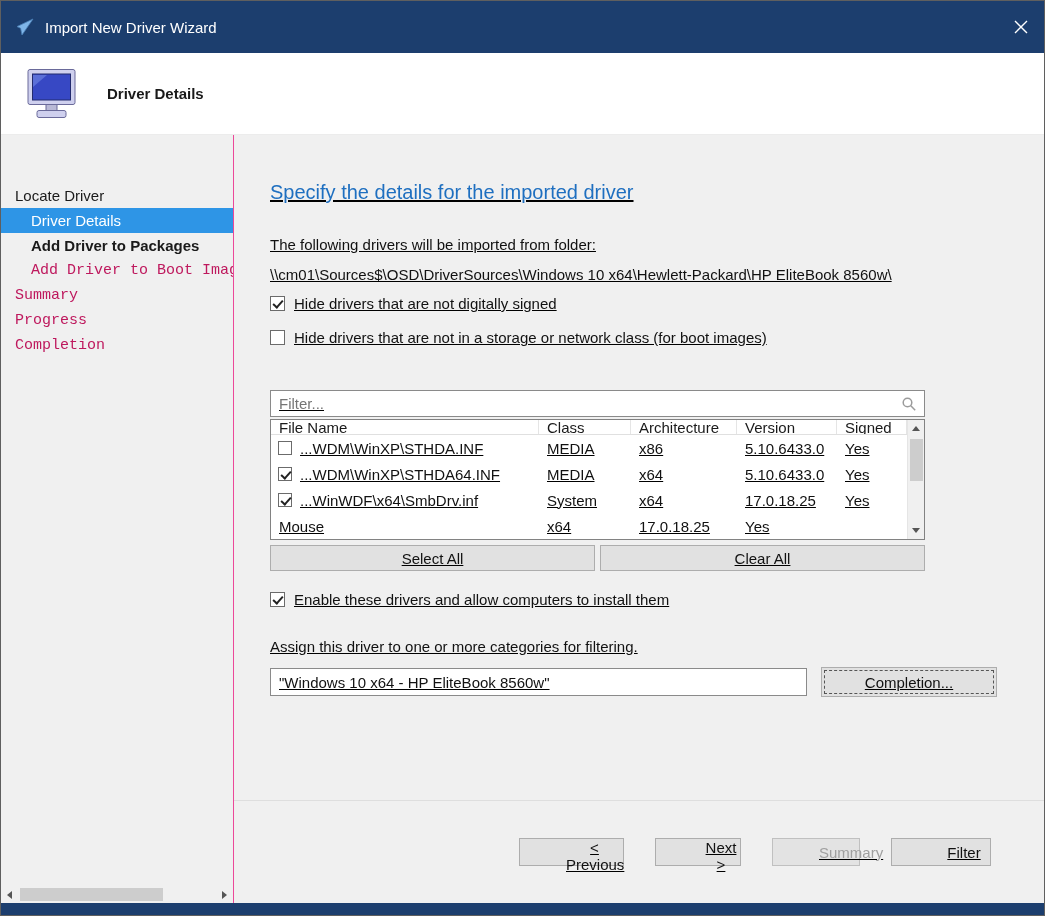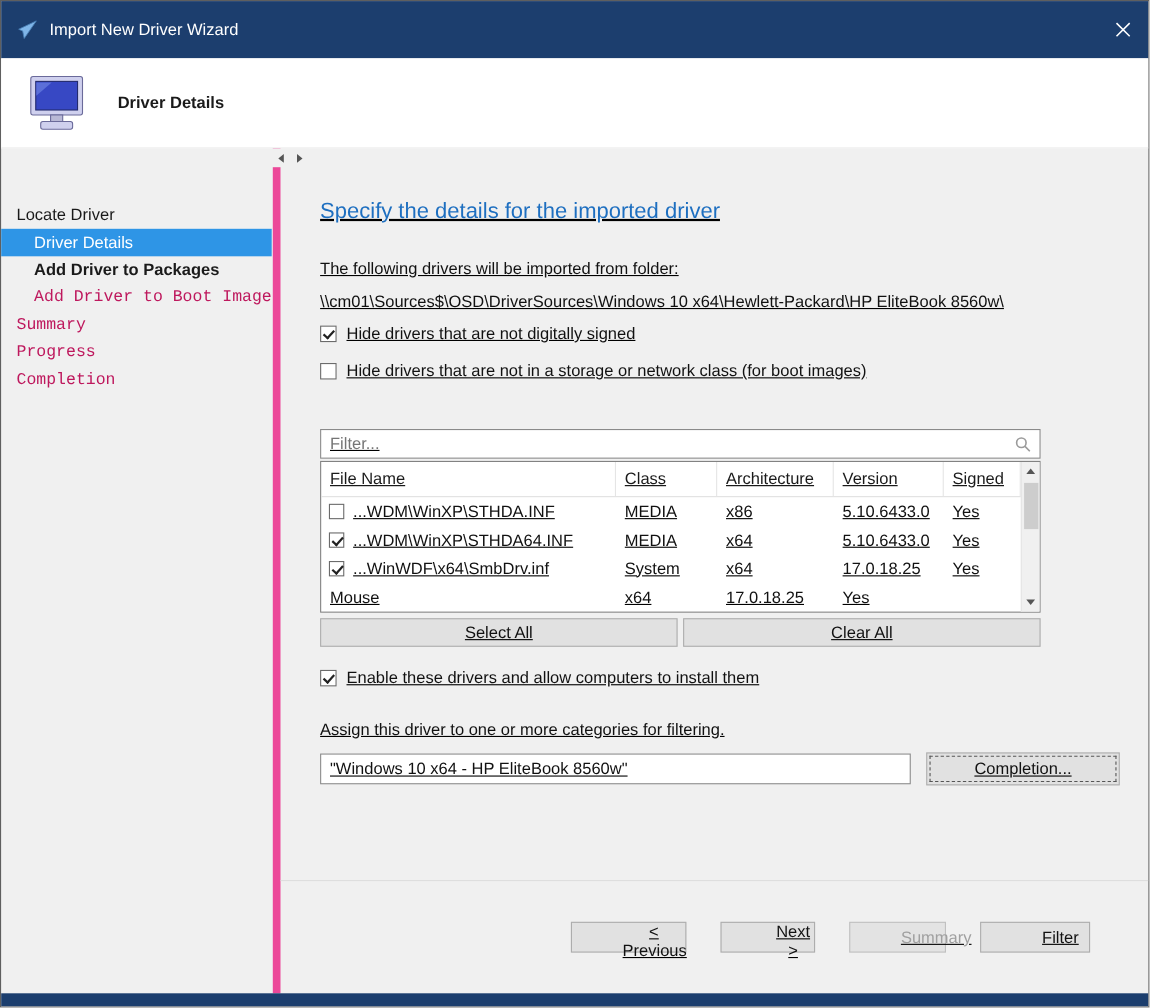--- a/index.html
+++ b/index.html
@@ -18,22 +18,22 @@
                display:flex; align-items:center; justify-content:center; cursor:pointer; }
 
   
   .header { height:82px; background:#fff; display:flex; align-items:center;
             padding:0 24px; flex-shrink:0; border-bottom:1px solid #ececec; }
   .header-icon { width:58px; height:52px; display:flex; }
   .header-title { margin-left:24px; font-size:15px; font-weight:bold; color:#1a1a1a; }
 
   
   .bodyarea { flex:1; display:flex; min-height:0; }
-  .sidebar { width:254px; flex-shrink:0; border-right:7px solid #ec4899;
-             display:flex; flex-direction:row; }
+  .sidebar { width:233px; flex-shrink:0; border-right:1px solid #ec4899;
+             display:flex; flex-direction:column; }
   .nav { padding-top:48px; flex:1; }
   .nav-item { height:25px; line-height:25px; font-size:15px; color:#1a1a1a;
               white-space:nowrap; overflow:hidden; cursor:default; }
   .lvl0 { padding-left:14px; }
   .lvl1 { padding-left:30px; }
   .nav-item.selected { background:#2e95e6; color:#fff; }
   .nav-item.active { font-weight:bold; }
   .nav-item.disabled { color:#be185d;font-family:Liberation Mono, monospace; }
 
   
@@ -66,21 +66,21 @@
   .filter-wrap { margin-top:44px; width:655px; height:27px; background:#fff;
                  border:1px solid #8a8a8a; display:flex; align-items:center; }
   .filter-input { flex:1; height:100%; border:none; outline:none; background:transparent;
                   font-size:15px; padding:0 8px; color:#333; font-family:inherit; }
   .search-icon { margin-right:7px; display:flex; }
 
   
   .listview { margin-top:2px; width:655px; background:#fff; border:1px solid #828282;
               position:relative; }
   .lv-header { display:grid; grid-template-columns:268px 92px 106px 100px 70px;
-               height:32px; border-bottom:1px solid #e0e0e0; margin-right:17px; }
+               height:15px; border-bottom:1px solid #e0e0e0; margin-right:17px; }
   .lv-col { font-size:15px; color:#1a1a1a; display:flex; align-items:center;
             padding-left:8px; border-right:1px solid #e5e5e5; cursor:pointer;
             white-space:nowrap; overflow:hidden; }
   .lv-row { display:grid; grid-template-columns:268px 92px 106px 100px 70px;
             height:26px; align-items:center; font-size:15px; color:#111; margin-right:17px; cursor:default; }
   .cell { padding-left:8px; white-space:nowrap; overflow:hidden; }
   .cell-file { display:flex; align-items:center; gap:8px; padding-left:7px;
                white-space:nowrap; overflow:hidden; }
   .vscroll { position:absolute; top:0; right:0; bottom:0; width:17px; background:#f0f0f0;
              border-left:1px solid #e5e5e5; display:flex; flex-direction:column;

